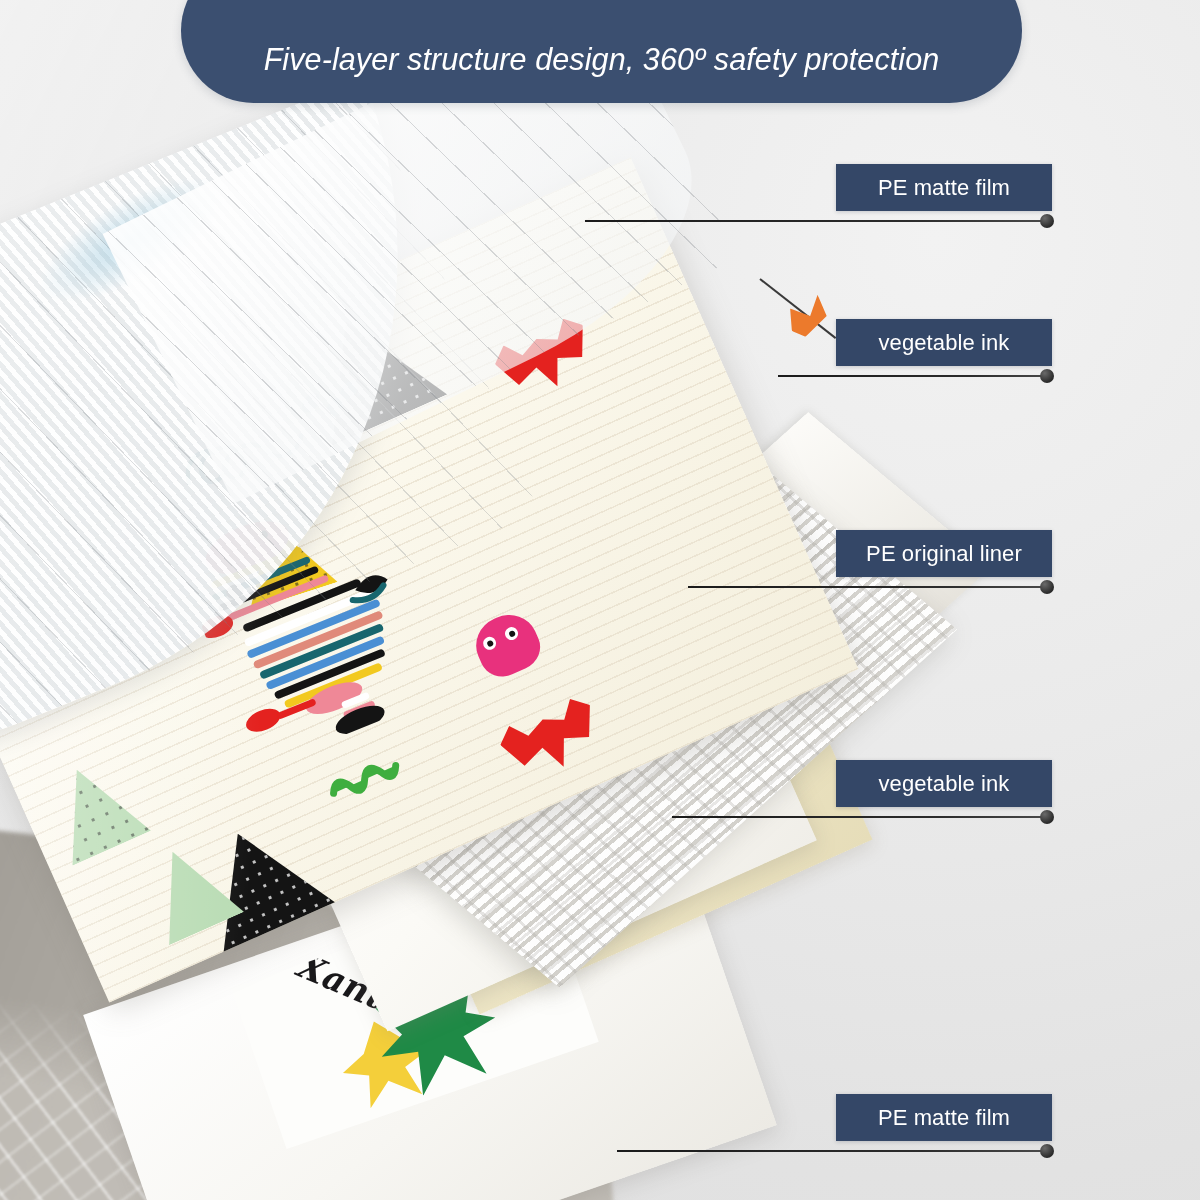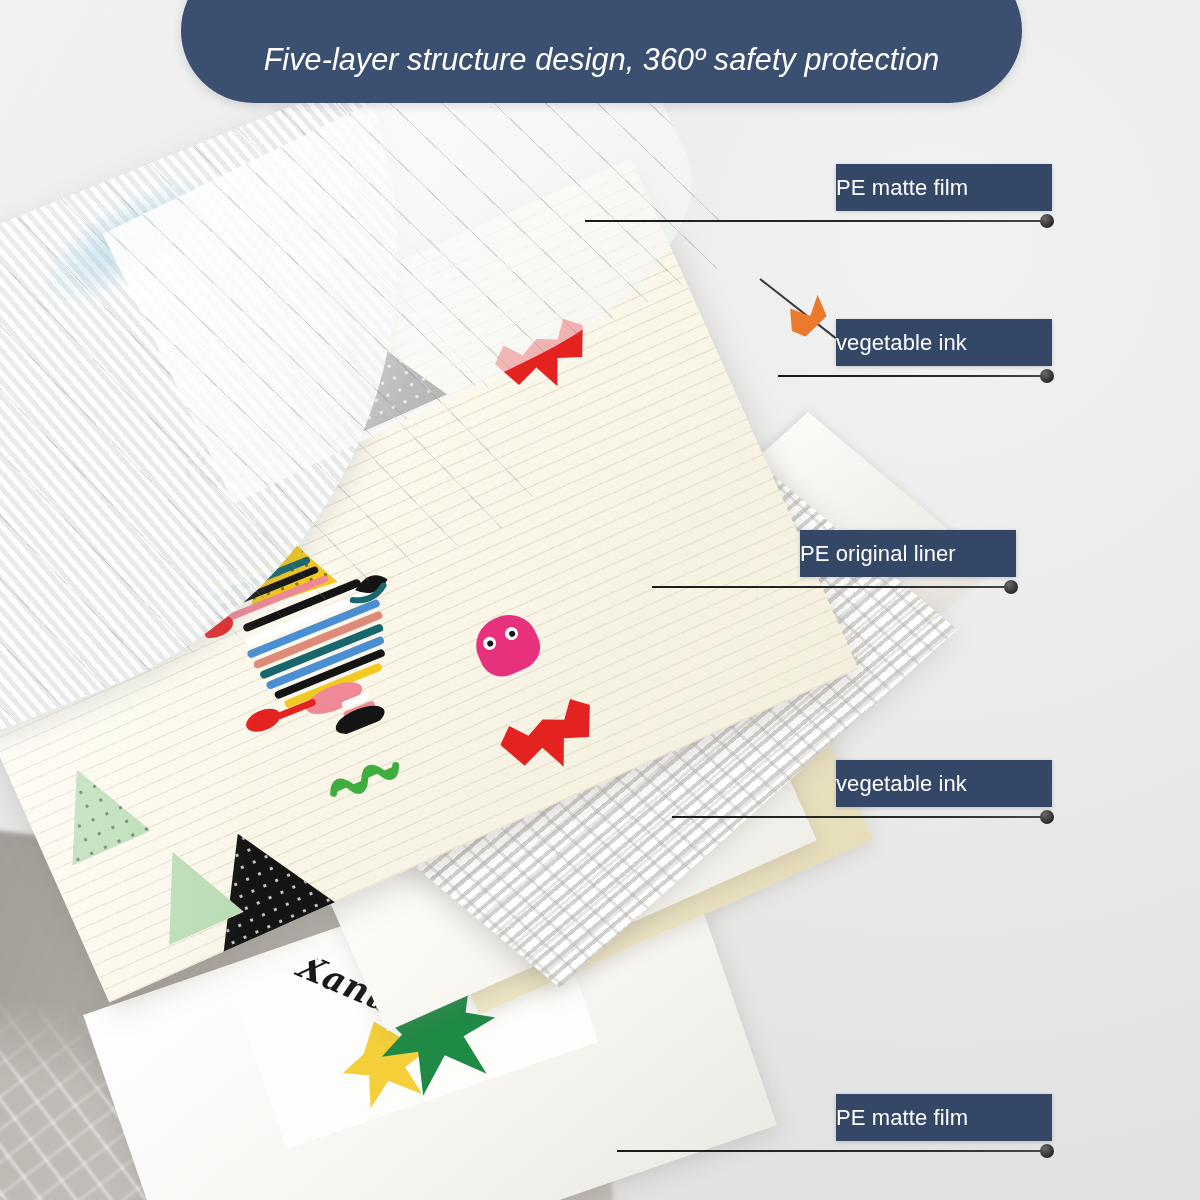--- a/index.html
+++ b/index.html
@@ -290,21 +290,21 @@
     position:absolute;
     width:14px; height:14px; border-radius:50%;
     background:radial-gradient(circle at 34% 30%, #6a6a6a, #2a2a2a 70%);
     top:50px; right:-2px;
   }
   .callout-box{
     position:absolute;
     right:0; top:0;
     width:216px; height:47px;
     background:#344767;
-    display:flex; align-items:center; justify-content:flex-start;
+    display:flex; align-items:center; justify-content:center;
     box-shadow:0 1px 4px rgba(40,50,70,.22);
   }
   .callout-label{
     color:#ffffff;
     font-size:22px;
     font-weight:400;
     white-space:nowrap;
     letter-spacing:.1px;
   }
 </style>
@@ -435,21 +435,21 @@
   </div>
 
   <div class="callout" style="left:778px; top:319px; width:274px; height:70px;">
     <div class="callout-line" style="left:0; width:274px;"></div>
     <div class="callout-dot"></div>
     <div class="callout-box">
       <span class="callout-label">vegetable ink</span>
     </div>
   </div>
 
-  <div class="callout" style="left:652px; top:530px; width:364px; height:70px;text-decoration:underline;">
+  <div class="callout" style="left:688px; top:530px; width:364px; height:70px;text-decoration:underline;">
     <div class="callout-line" style="left:0; width:364px;"></div>
     <div class="callout-dot"></div>
     <div class="callout-box">
       <span class="callout-label">PE original liner</span>
     </div>
   </div>
 
   <div class="callout" style="left:672px; top:760px; width:380px; height:70px;">
     <div class="callout-line" style="left:0; width:380px;"></div>
     <div class="callout-dot"></div>

